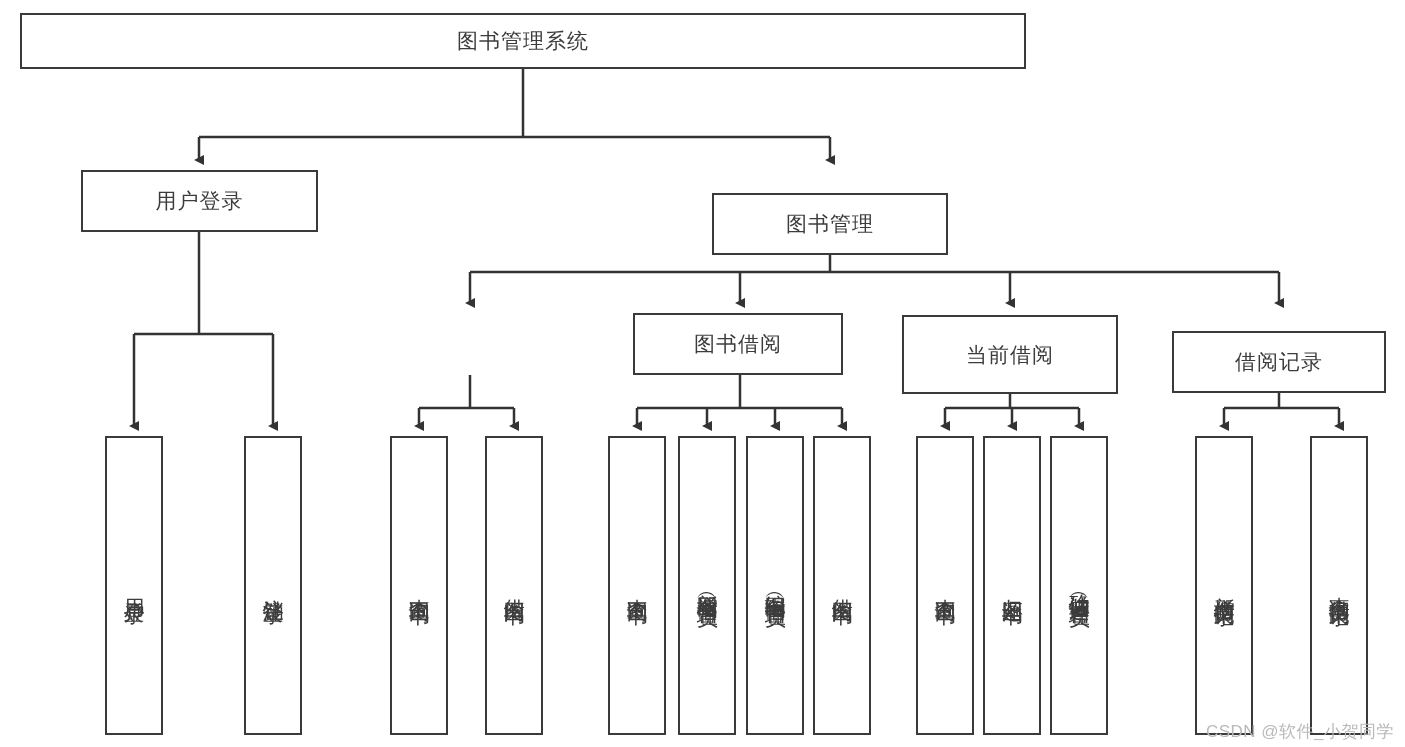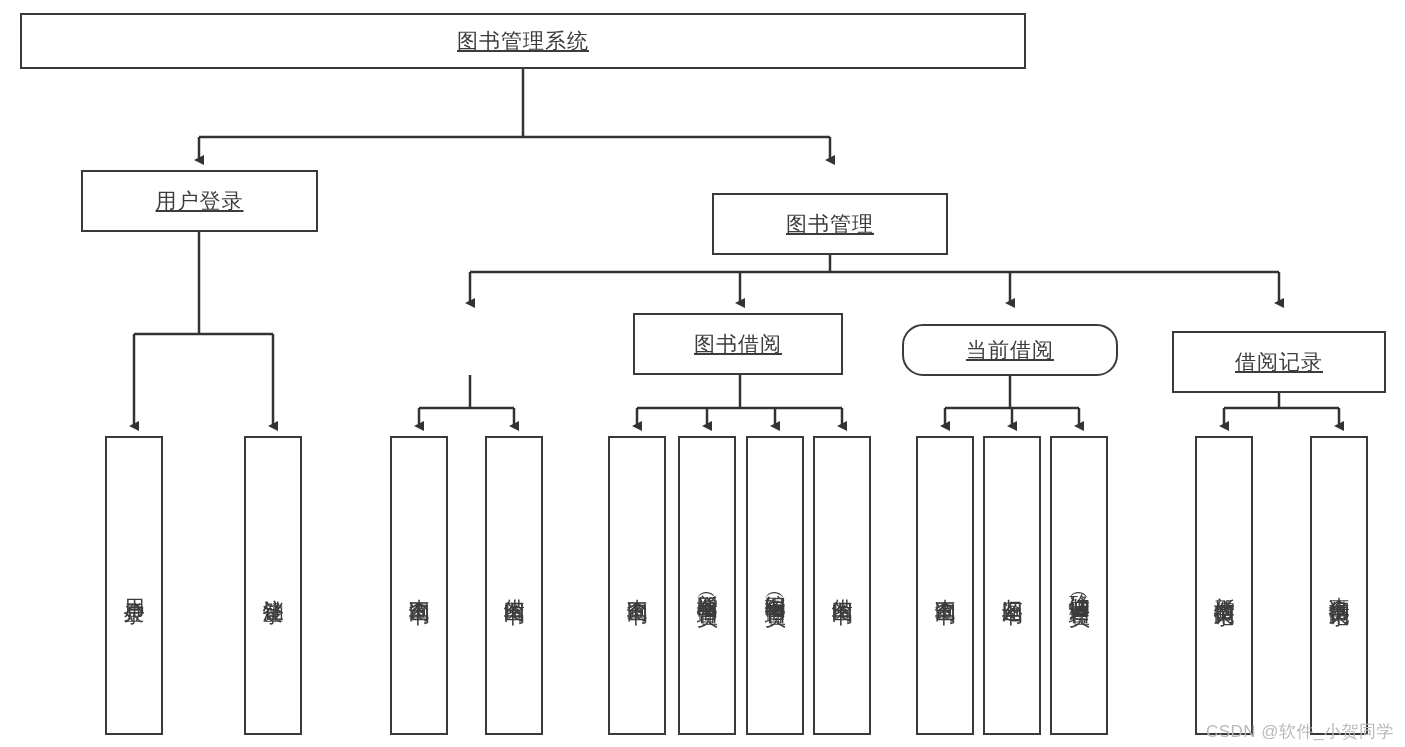--- a/index.html
+++ b/index.html
@@ -33,21 +33,20 @@
     align-items: center;
     justify-content: center;
     color: #3c3c3c;
     z-index: 2;
   }
   .node-h {
     font-size: 21px;
     line-height: 1.2;
     letter-spacing: 1px;
     white-space: nowrap;
-    text-decoration: underline;
   }
   .node-v {
     writing-mode: vertical-rl;
     text-orientation: upright;
     font-size: 21px;
     line-height: 1.25;
     letter-spacing: 2px;
     padding: 6px 0;
     text-align: center;
   }
@@ -141,21 +140,21 @@
   <div class="node node-h" style="left:81px; top:170px; width:237px; height:62px;">
     <span>用户登录</span>
   </div>
   <div class="node node-h" style="left:712px; top:170px; width:236px; height:62px;margin-top:23px;">
     <span>图书管理</span>
   </div>
 
   <div class="node node-h" style="left:633px; top:313px; width:210px; height:62px;">
     <span>图书借阅</span>
   </div>
-  <div class="node node-h" style="left:902px; top:324px; width:216px; height:52px;border-radius:21px;">
+  <div class="node node-h" style="left:902px; top:315px; width:216px; height:79px;">
     <span>当前借阅</span>
   </div>
   <div class="node node-h" style="left:1172px; top:331px; width:214px; height:62px;">
     <span>借阅记录</span>
   </div>
 
   <div class="node node-v" style="left:105px; top:436px; width:58px; height:299px;">
     <span>用户登录</span>
   </div>
   <div class="node node-v" style="left:244px; top:436px; width:58px; height:299px;">

